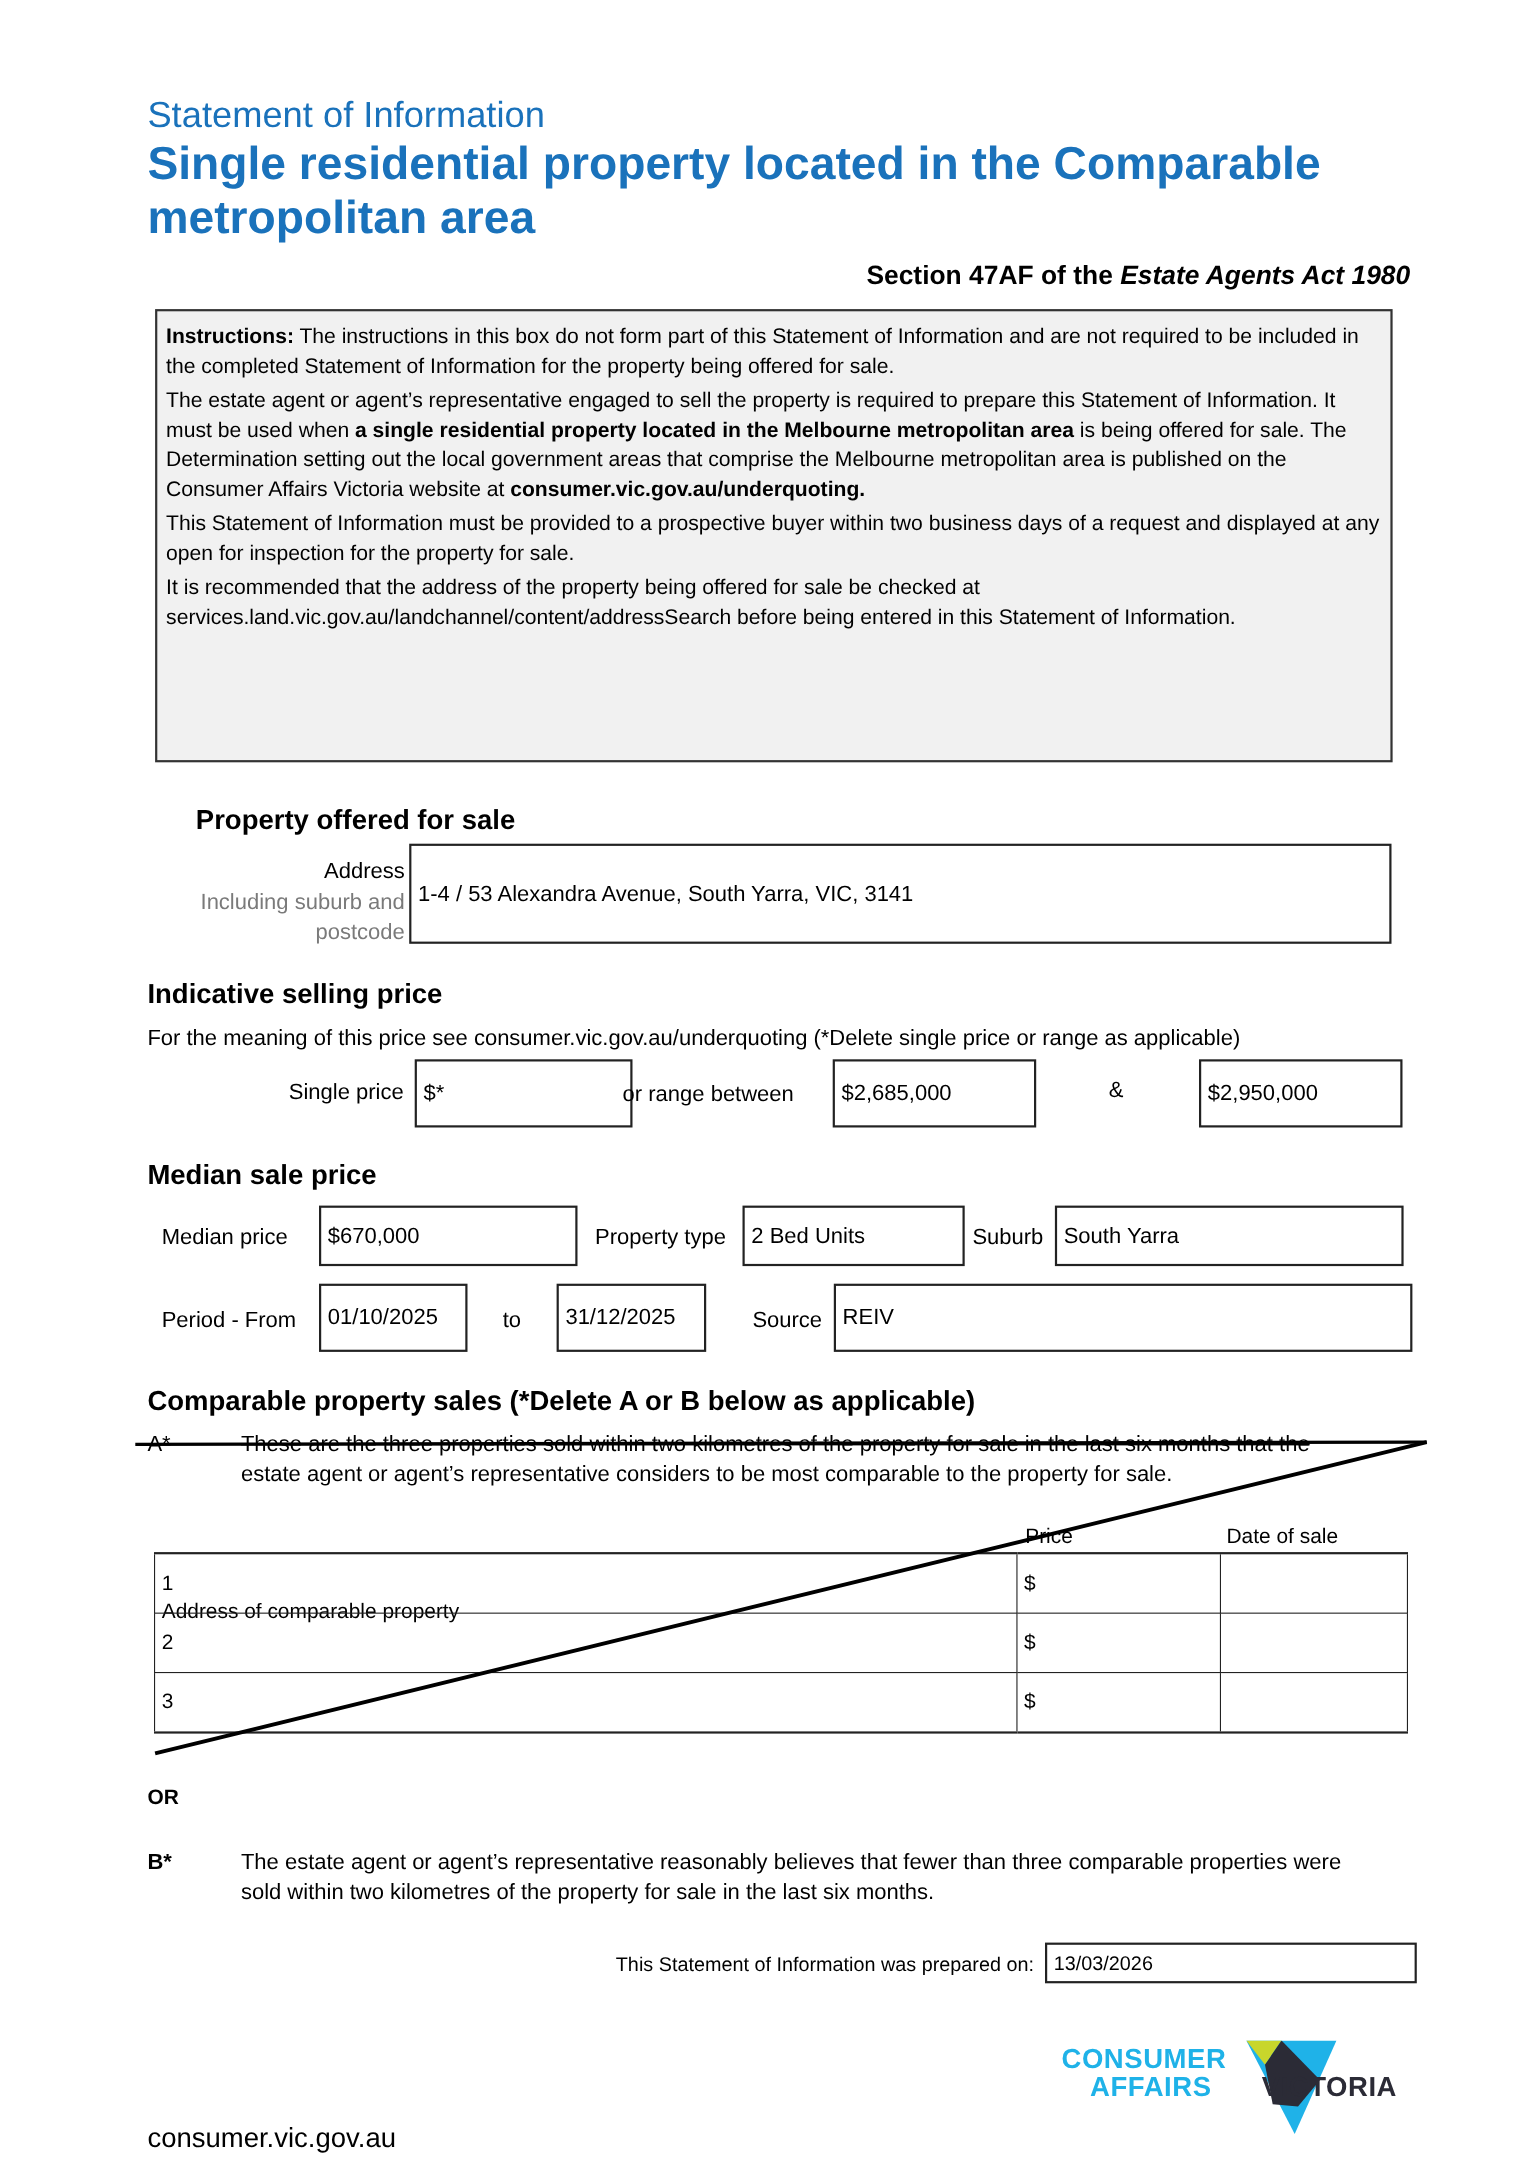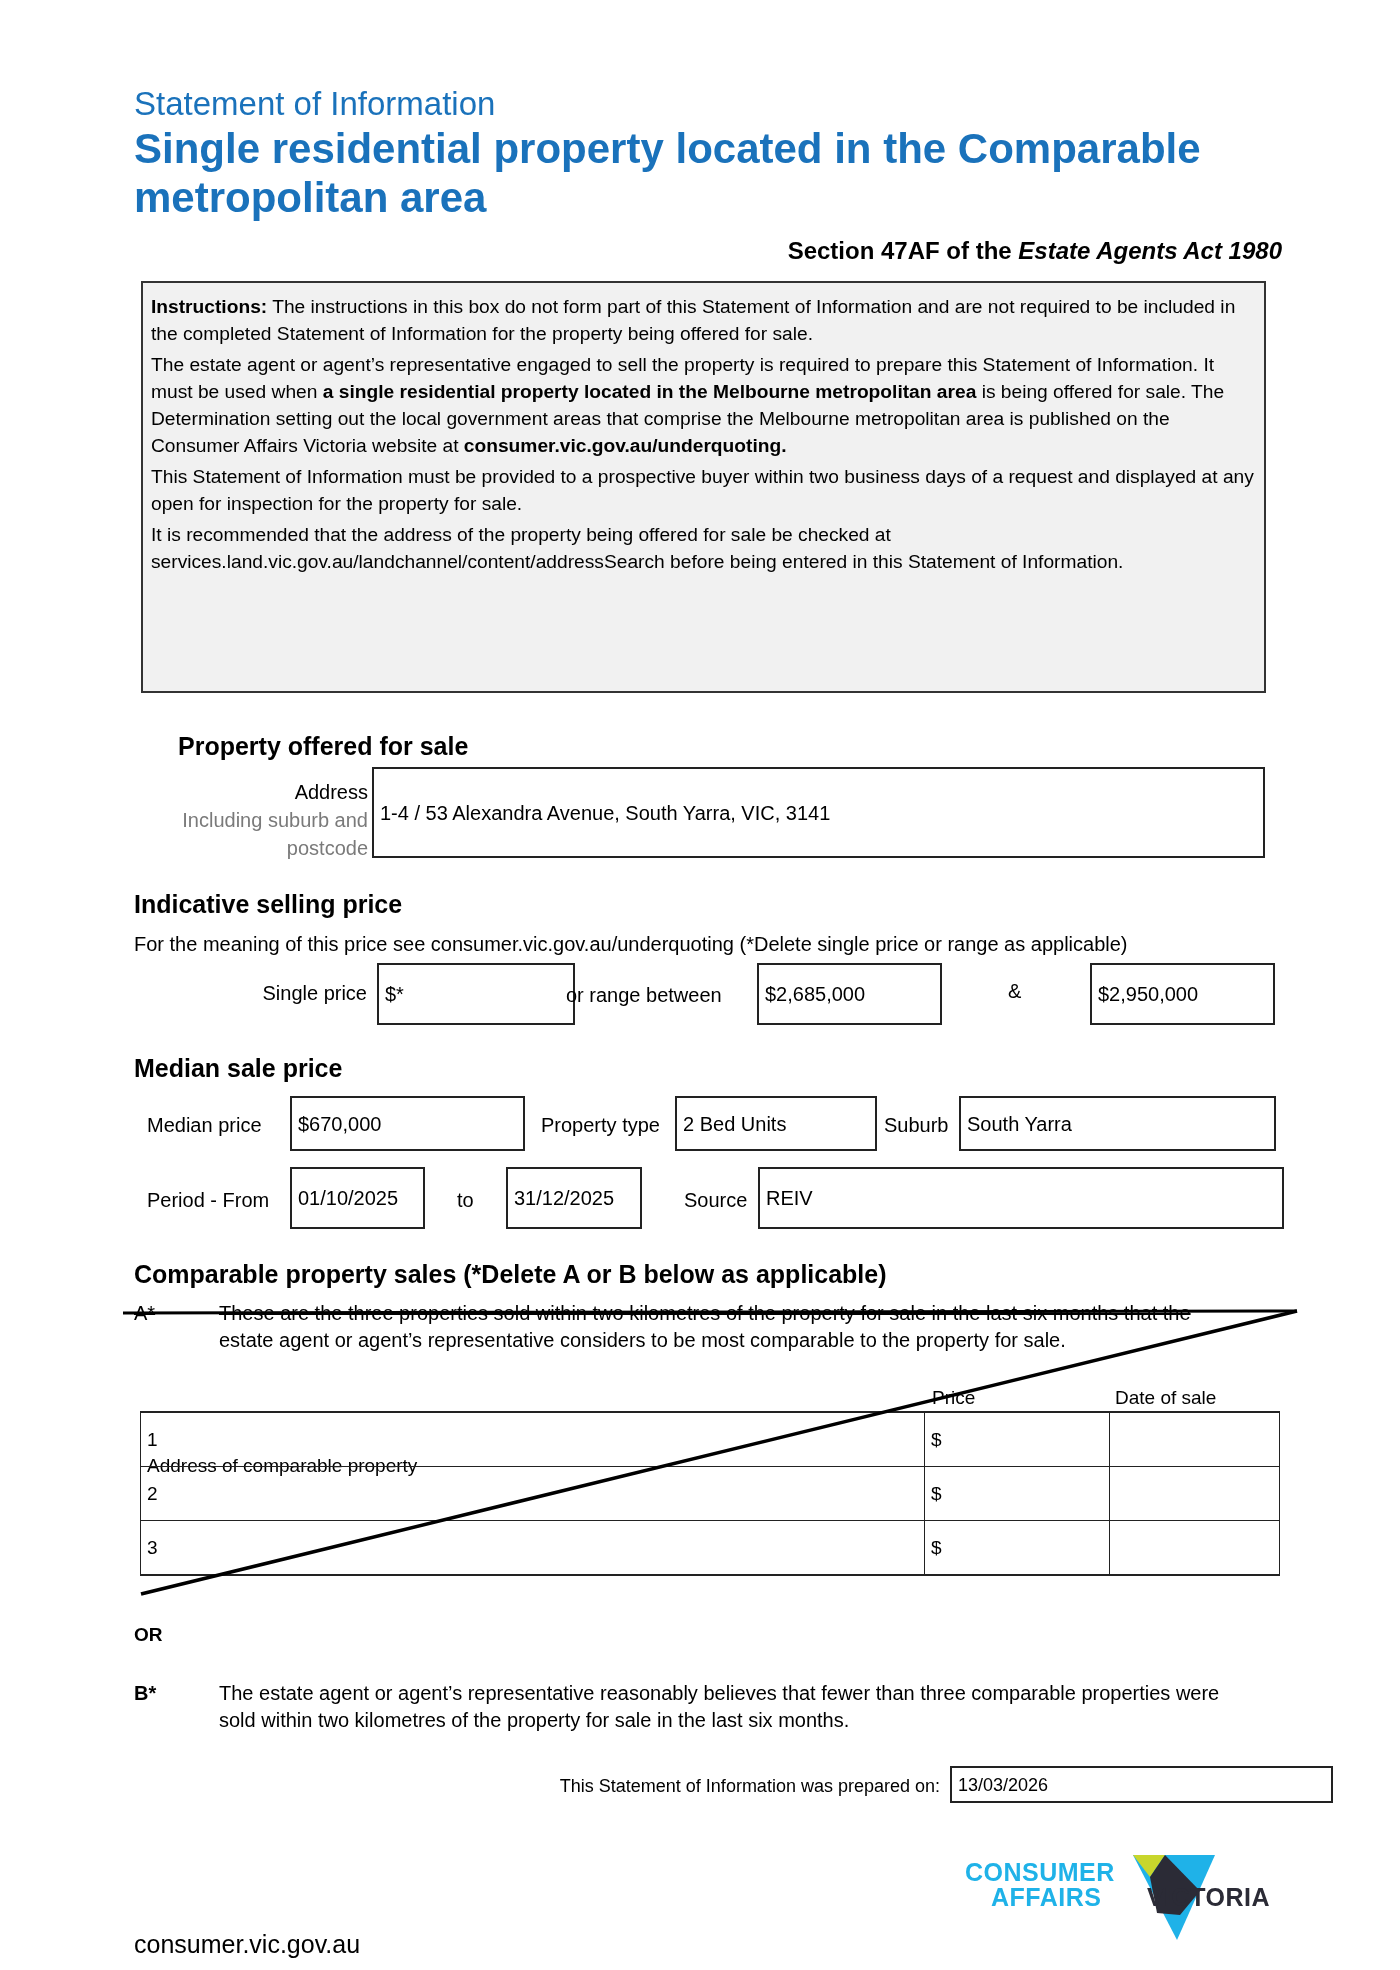--- a/index.html
+++ b/index.html
@@ -128,21 +128,21 @@
 <svg class="abs" style="left:0; top:0; pointer-events:none;" width="1400" height="1970">
   <line x1="123" y1="1313" x2="1297" y2="1311" stroke="#000" stroke-width="3"></line>
   <line x1="1297" y1="1311" x2="141" y2="1594" stroke="#000" stroke-width="3.5"></line>
 </svg>
 
 <div class="abs label" style="left:134px; top:1622px; font-weight:bold; font-size:19px;">OR</div>
 <div class="abs label" style="left:134px; top:1680px; font-weight:bold;">B*</div>
 <div class="abs label" style="left:219px; top:1680px; width:1040px; line-height:27px;">The estate agent or agent’s representative reasonably believes that fewer than three comparable properties were sold within two kilometres of the property for sale in the last six months.</div>
 
 <div class="abs" style="right:460px; top:1776px; font-size:18px;text-align:center;">This Statement of Information was prepared on:</div>
-<div class="box" style="left:950px; top:1766px; width:383px; height:37px; font-size:18px; border-width:2.5px;">
+<div class="box" style="left:950px; top:1766px; width:338px; height:37px; font-size:18px; border-width:2.5px;">
   <span>13/03/2026</span>
 </div>
 
 <div class="abs" style="left:134px; top:1930px; font-size:25px;">consumer.vic.gov.au</div>
 
 <div class="abs" style="left:965px; top:1855px; width:330px; height:100px;">
   <svg width="330" height="100" style="position:absolute; left:0; top:0;">
     <polygon points="168,0 250,0 212,85" fill="#1fb2e8"></polygon>
     <polygon points="168,0 200,0 185,22" fill="#c8d62c"></polygon>
     <polygon points="185,22 200,0 235,36 215,60 192,58" fill="#2b2b36"></polygon>

